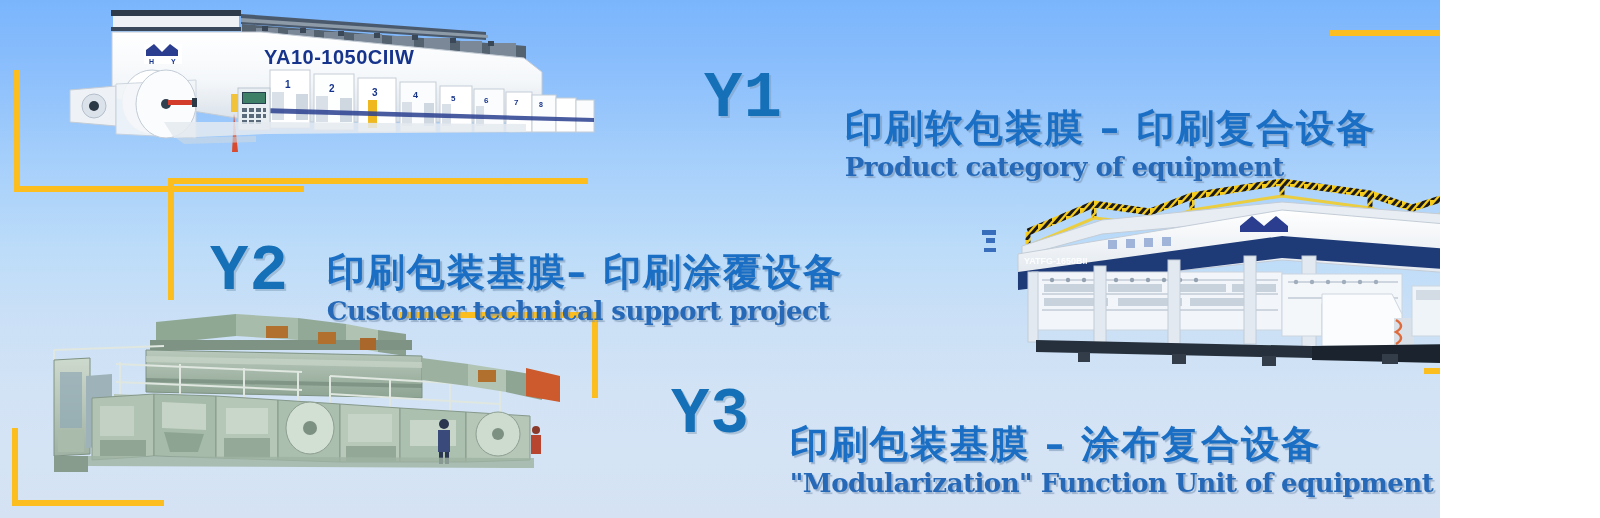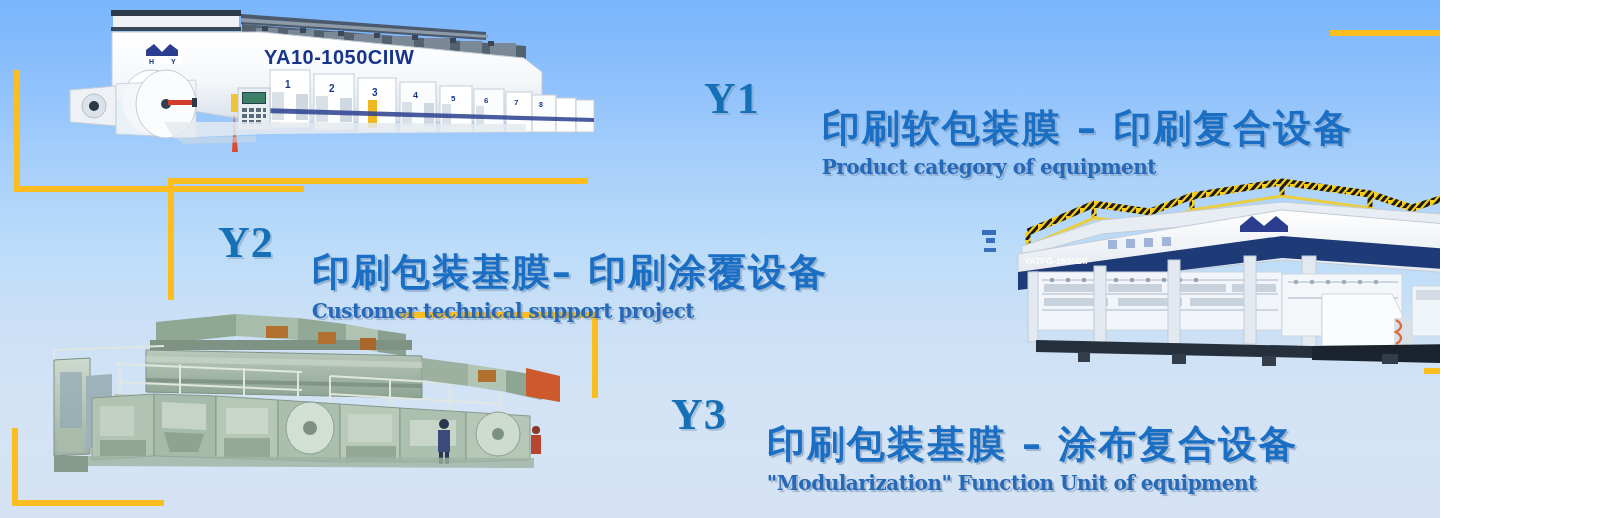--- a/index.html
+++ b/index.html
@@ -64,23 +64,23 @@
 
   
   #bracket-6 { left: 12px; top: 428px; width: 152px; height: 78px; }
   #bracket-6 .v { left: 0; top: 0; height: 78px; }
   #bracket-6 .h { left: 0; bottom: 0; width: 152px; }
 
   
   .headline { position: absolute; display: flex; align-items: flex-start; }
 
   .hl-tag {
-    font-family: Liberation Serif, serif;
+    font-family: Liberation Mono, monospace;
     font-weight: 700;
-    font-size: 44px;
+    font-size: 64px;
     line-height: 54px;
     color: #1570b8;
     text-shadow: 2px 2px 0 rgba(120,150,180,.45);
     letter-spacing: 1px;
     white-space: nowrap;
   }
 
   .hl-body { display: flex; flex-direction: column; }
 
   .hl-cn {
@@ -91,32 +91,32 @@
     color: #1a6fc4;
     letter-spacing: 2px;
     white-space: nowrap;
     text-shadow: 2px 2px 1px rgba(110,140,175,.55);
     margin-top: 40px;
   }
 
   .hl-en {
     font-family: "DejaVu Serif", serif;
     font-weight: 700;
-    font-size: 20px;
+    font-size: 26px;
     line-height: 34px;
     color: #2569b8;
     letter-spacing: -0.5px;
     white-space: nowrap;
     text-shadow: 2px 2px 1px rgba(120,145,175,.6);
   }
 
   #headline-1 { left: 704px; top: 66px; }
   #headline-1 .hl-tag { margin-right: 62px; margin-top: 6px; }
 
-  #headline-2 { left: 218px; top: 210px; }
+  #headline-2 { left: 210px; top: 210px; align-items: center; }
   #headline-2 .hl-tag { margin-right: 38px; margin-top: 6px; }
 
   #headline-3 { left: 648px; top: 382px; }
   #headline-3 .hl-tag { margin-right: 40px; margin-top: 6px; margin-left: 23px; }
 
   
   .machine { position: absolute; }
 
   
   #machine-1 { left: 56px; top: 2px; width: 540px; height: 168px; }

